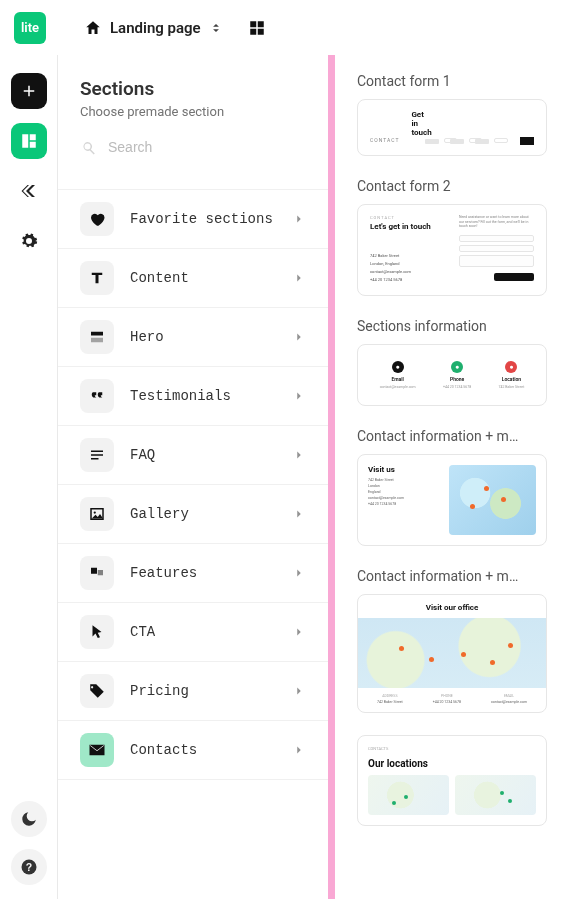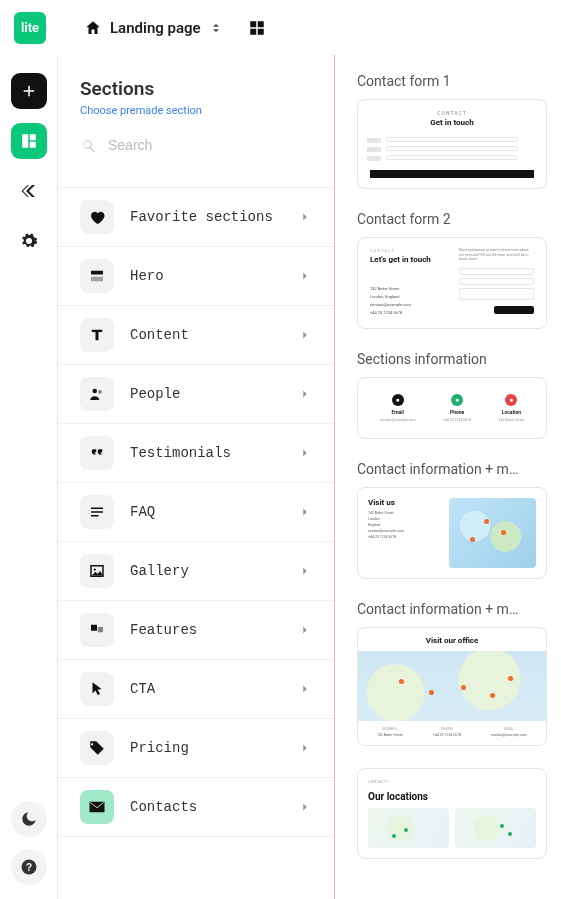--- a/index.html
+++ b/index.html
@@ -80,30 +80,30 @@
     width:36px; height:36px; border-radius:50%;
     background:#f3f3f3; display:flex; align-items:center; justify-content:center;
     cursor:pointer;
   }
 
   
   .panel {
     position:absolute;
     top:55px; bottom:0; left:58px;
     width: 277px;
-    border-right: 1px solid #f9a8d4;
+    border-right: 7px solid #f9a8d4;
     display:flex; flex-direction:column;
     padding: 22px 0 0;
     background:#fff;
   }
   .panel-head {
     padding: 0 22px 14px;
   }
   .panel-title { font-size:19px; font-weight:600; color:#333; margin-bottom:4px; }
-  .panel-sub { font-size:11px; color:#3b82f6; }
+  .panel-sub { font-size:13px; color:#737373; }
 
   .search {
     margin: 6px 22px 10px;
     display:flex; align-items:flex-start; gap:10px;
     height: 40px;
     color:#aaa;
   }
   .search svg { width:18px; height:18px; opacity:.5; }
   .search input {
     border:none; outline:none; flex:1; font-size:14px; color:#444;
@@ -145,21 +145,21 @@
     white-space: nowrap; overflow:hidden; text-overflow:ellipsis;
   }
   .card {
     border:1px solid #e6e6e6; border-radius:8px;
     overflow:hidden; background:#fff;
     cursor:pointer;
   }
   .card-body { padding:10px 12px; }
 
   
-  .pv1 .card-body { display:flex; flex-direction:column; align-items:center; }
+  .pv1 .card-body { display:flex; flex-direction:row; align-items:flex-end;gap:12px; }
   .pv1 .kicker { font-size:5px; color:#888; letter-spacing:1px; text-transform:uppercase; margin-bottom:2px; }
   .pv1 .hd { font-size:8px; font-weight:700; margin-bottom:8px; }
   .pv1 .fld { width:80%; height:5px; background:#fff; border:1px solid #e5e5e5; border-radius:2px; margin:2px 0; position:relative; }
   .pv1 .fld::before { content:""; position:absolute; left:-20px; top:0; width:14px; height:5px; background:#e5e5e5; border-radius:1px; }
   .pv1 .btnbar { width:100%; height:8px; background:#111; margin-top:8px; border-radius:0; }
 
   .pv2 .card-body { display:flex; gap:14px; }
   .pv2 .left { flex:1; }
   .pv2 .kicker { font-size:4px; color:#aaa; text-transform:uppercase; letter-spacing:1px; margin-bottom:2px; }
   .pv2 .hd { font-size:8px; font-weight:700; margin-bottom:22px; }
@@ -307,49 +307,36 @@
           </svg>
         </div>
         <div class="cat-label">Favorite sections</div>
         <svg class="chev" viewBox="0 0 24 24" fill="currentColor">
           <path d="M9 6l6 6-6 6z"></path>
         </svg>
       </div>
       <div class="cat">
         <div class="ico">
           <svg viewBox="0 0 24 24" fill="currentColor">
+            <path d="M5 5h14v3h-5v11h-4V8H5z"></path>
+          </svg>
+        </div>
+        <div class="cat-label">Content</div>
+        <svg class="chev" viewBox="0 0 24 24" fill="currentColor">
+          <path d="M9 6l6 6-6 6z"></path>
+        </svg>
+      </div>
+      <div class="cat">
+        <div class="ico">
+          <svg viewBox="0 0 24 24" fill="currentColor">
             <rect x="4" y="5" width="16" height="5"></rect>
             <rect x="4" y="13" width="16" height="6" fill-opacity=".35"></rect>
           </svg>
         </div>
         <div class="cat-label">Hero</div>
-        <svg class="chev" viewBox="0 0 24 24" fill="currentColor">
-          <path d="M9 6l6 6-6 6z"></path>
-        </svg>
-      </div>
-      <div class="cat">
-        <div class="ico">
-          <svg viewBox="0 0 24 24" fill="currentColor">
-            <path d="M5 5h14v3h-5v11h-4V8H5z"></path>
-          </svg>
-        </div>
-        <div class="cat-label">Content</div>
-        <svg class="chev" viewBox="0 0 24 24" fill="currentColor">
-          <path d="M9 6l6 6-6 6z"></path>
-        </svg>
-      </div>
-      <div class="cat">
-        <div class="ico">
-          <svg viewBox="0 0 24 24" fill="currentColor">
-            <circle cx="9" cy="8" r="3"></circle>
-            <circle cx="16" cy="9" r="2.5" fill-opacity=".5"></circle>
-            <path d="M3 20c0-3 3-5 6-5s6 2 6 5H3z"></path>
-          </svg>
-        </div>
-        <div class="cat-label">People</div>
         <svg class="chev" viewBox="0 0 24 24" fill="currentColor">
           <path d="M9 6l6 6-6 6z"></path>
         </svg>
       </div>
       <div class="cat">
         <div class="ico">
           <svg viewBox="0 0 24 24" fill="currentColor">
             <path d="M7 7h4v4H9c0 2 2 3 2 3H7c0 0-2-1-2-4s2-3 2-3zm8 0h4v4h-2c0 2 2 3 2 3h-4c0 0-2-1-2-4s2-3 2-3z"></path>
           </svg>
         </div>

